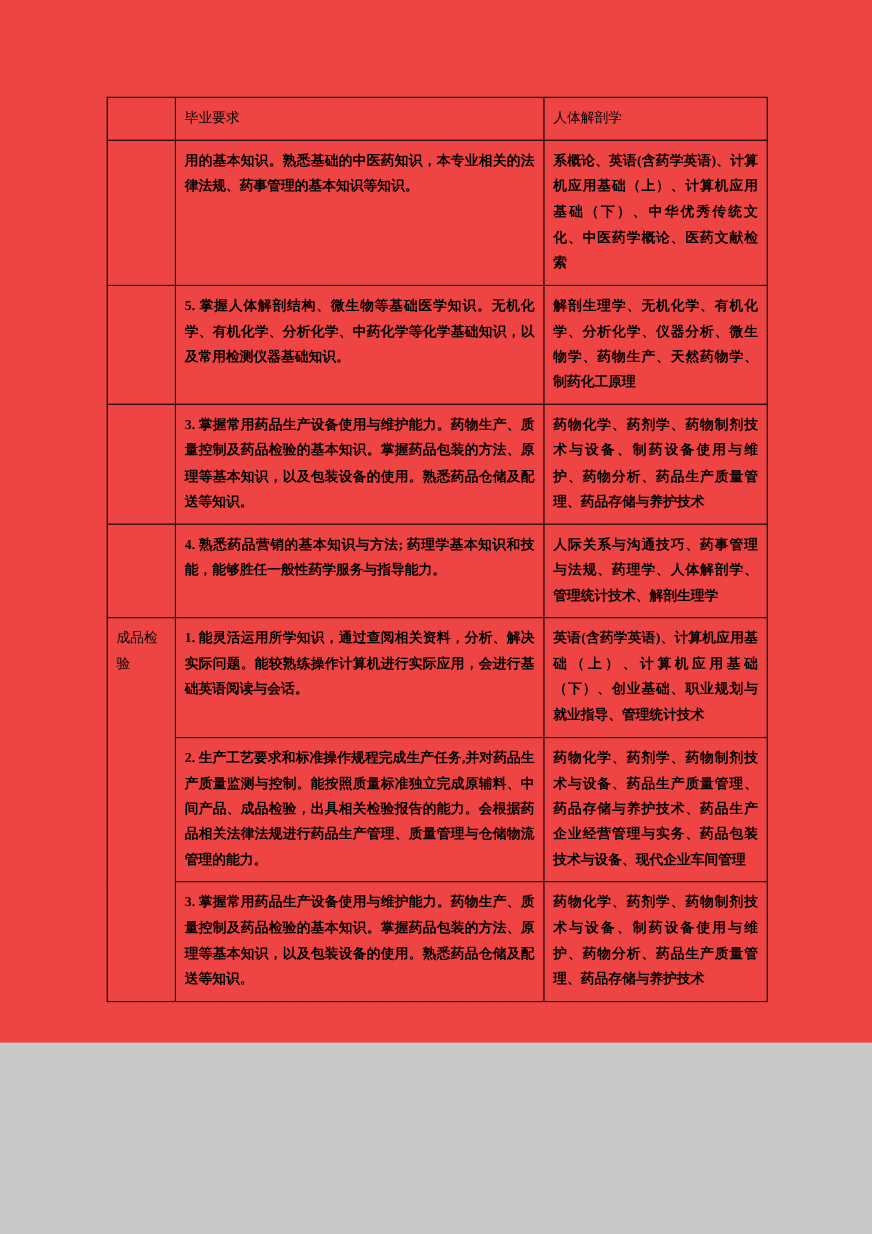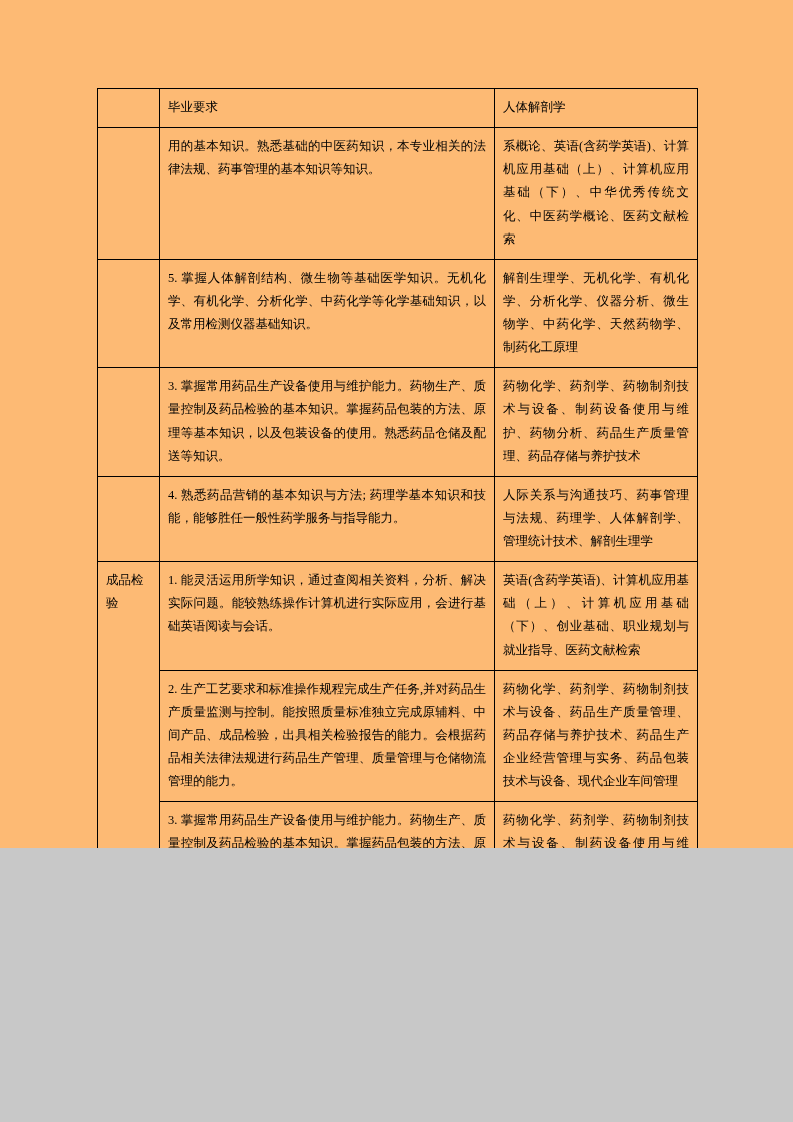--- a/index.html
+++ b/index.html
@@ -5,22 +5,22 @@
   html, body {
     margin: 0;
     padding: 0;
     background: #c8c8c8;
   }
   body {
     font-family: "Liberation Serif", "DejaVu Serif", serif;
   }
   .page {
     width: 793px;
-    height: 848px;
-    background: #fdba74;
+    height: 948px;
+    background: #ef4444;
     margin: 0 auto;
     position: relative;
     box-sizing: border-box;
     overflow: hidden;
   }
   .content {
     position: absolute;
     left: 97px;
     top: 88px;
     width: 600px;
@@ -70,20 +70,21 @@
     top: 1046px;
     text-align: center;
     font-size: 13px;
     color: #000;
     font-family: "Liberation Serif", "DejaVu Serif", serif;
   }
   .para {
     margin: 0;
     text-align: justify;
     text-justify: inter-ideograph;
+    font-weight: bold;
   }
 </style>
 </head>
 <body>
 
 <div class="page">
   <div class="content">
     <table class="doc-table">
       <colgroup>
         <col class="col-cat">
@@ -106,21 +107,21 @@
           <td>
               <p class="para">系概论、英语(含药学英语)、计算机应用基础（上）、计算机应用基础（下）、中华优秀传统文化、中医药学概论、医药文献检索</p>
             </td>
         </tr>
         <tr>
           <td class="empty-cell"></td>
           <td>
               <p class="para">5. 掌握人体解剖结构、微生物等基础医学知识。无机化学、有机化学、分析化学、中药化学等化学基础知识，以及常用检测仪器基础知识。</p>
             </td>
           <td>
-              <p class="para">解剖生理学、无机化学、有机化学、分析化学、仪器分析、微生物学、中药化学、天然药物学、制药化工原理</p>
+              <p class="para">解剖生理学、无机化学、有机化学、分析化学、仪器分析、微生物学、药物生产、天然药物学、制药化工原理</p>
             </td>
         </tr>
         <tr>
           <td class="empty-cell"></td>
           <td>
               <p class="para">3. 掌握常用药品生产设备使用与维护能力。药物生产、质量控制及药品检验的基本知识。掌握药品包装的方法、原理等基本知识，以及包装设备的使用。熟悉药品仓储及配送等知识。</p>
             </td>
           <td>
               <p class="para">药物化学、药剂学、药物制剂技术与设备、制药设备使用与维护、药物分析、药品生产质量管理、药品存储与养护技术</p>
             </td>
@@ -133,21 +134,21 @@
           <td>
               <p class="para">人际关系与沟通技巧、药事管理与法规、药理学、人体解剖学、管理统计技术、解剖生理学</p>
             </td>
         </tr>
         <tr>
           <td class="cat-cell" rowspan="3">成品检验</td>
           <td>
               <p class="para">1. 能灵活运用所学知识，通过查阅相关资料，分析、解决实际问题。能较熟练操作计算机进行实际应用，会进行基础英语阅读与会话。</p>
             </td>
           <td>
-              <p class="para">英语(含药学英语)、计算机应用基础（上）、计算机应用基础（下）、创业基础、职业规划与就业指导、医药文献检索</p>
+              <p class="para">英语(含药学英语)、计算机应用基础（上）、计算机应用基础（下）、创业基础、职业规划与就业指导、管理统计技术</p>
             </td>
         </tr>
         <tr>
           <td>
               <p class="para">2. 生产工艺要求和标准操作规程完成生产任务,并对药品生产质量监测与控制。能按照质量标准独立完成原辅料、中间产品、成品检验，出具相关检验报告的能力。会根据药品相关法律法规进行药品生产管理、质量管理与仓储物流管理的能力。</p>
             </td>
           <td>
               <p class="para">药物化学、药剂学、药物制剂技术与设备、药品生产质量管理、药品存储与养护技术、药品生产企业经营管理与实务、药品包装技术与设备、现代企业车间管理</p>
             </td>
         </tr>

